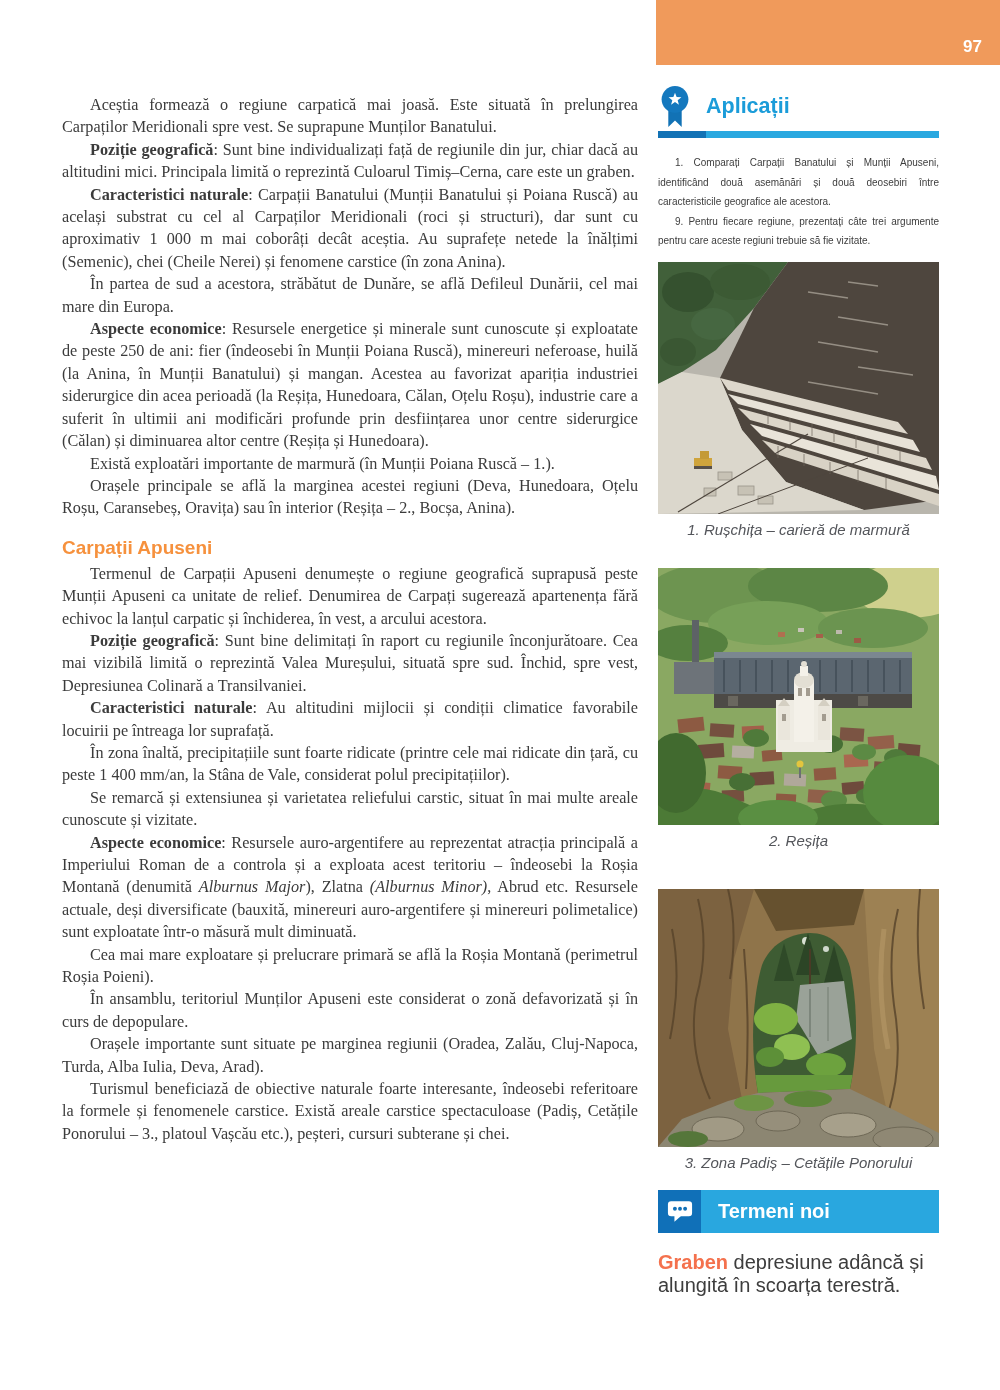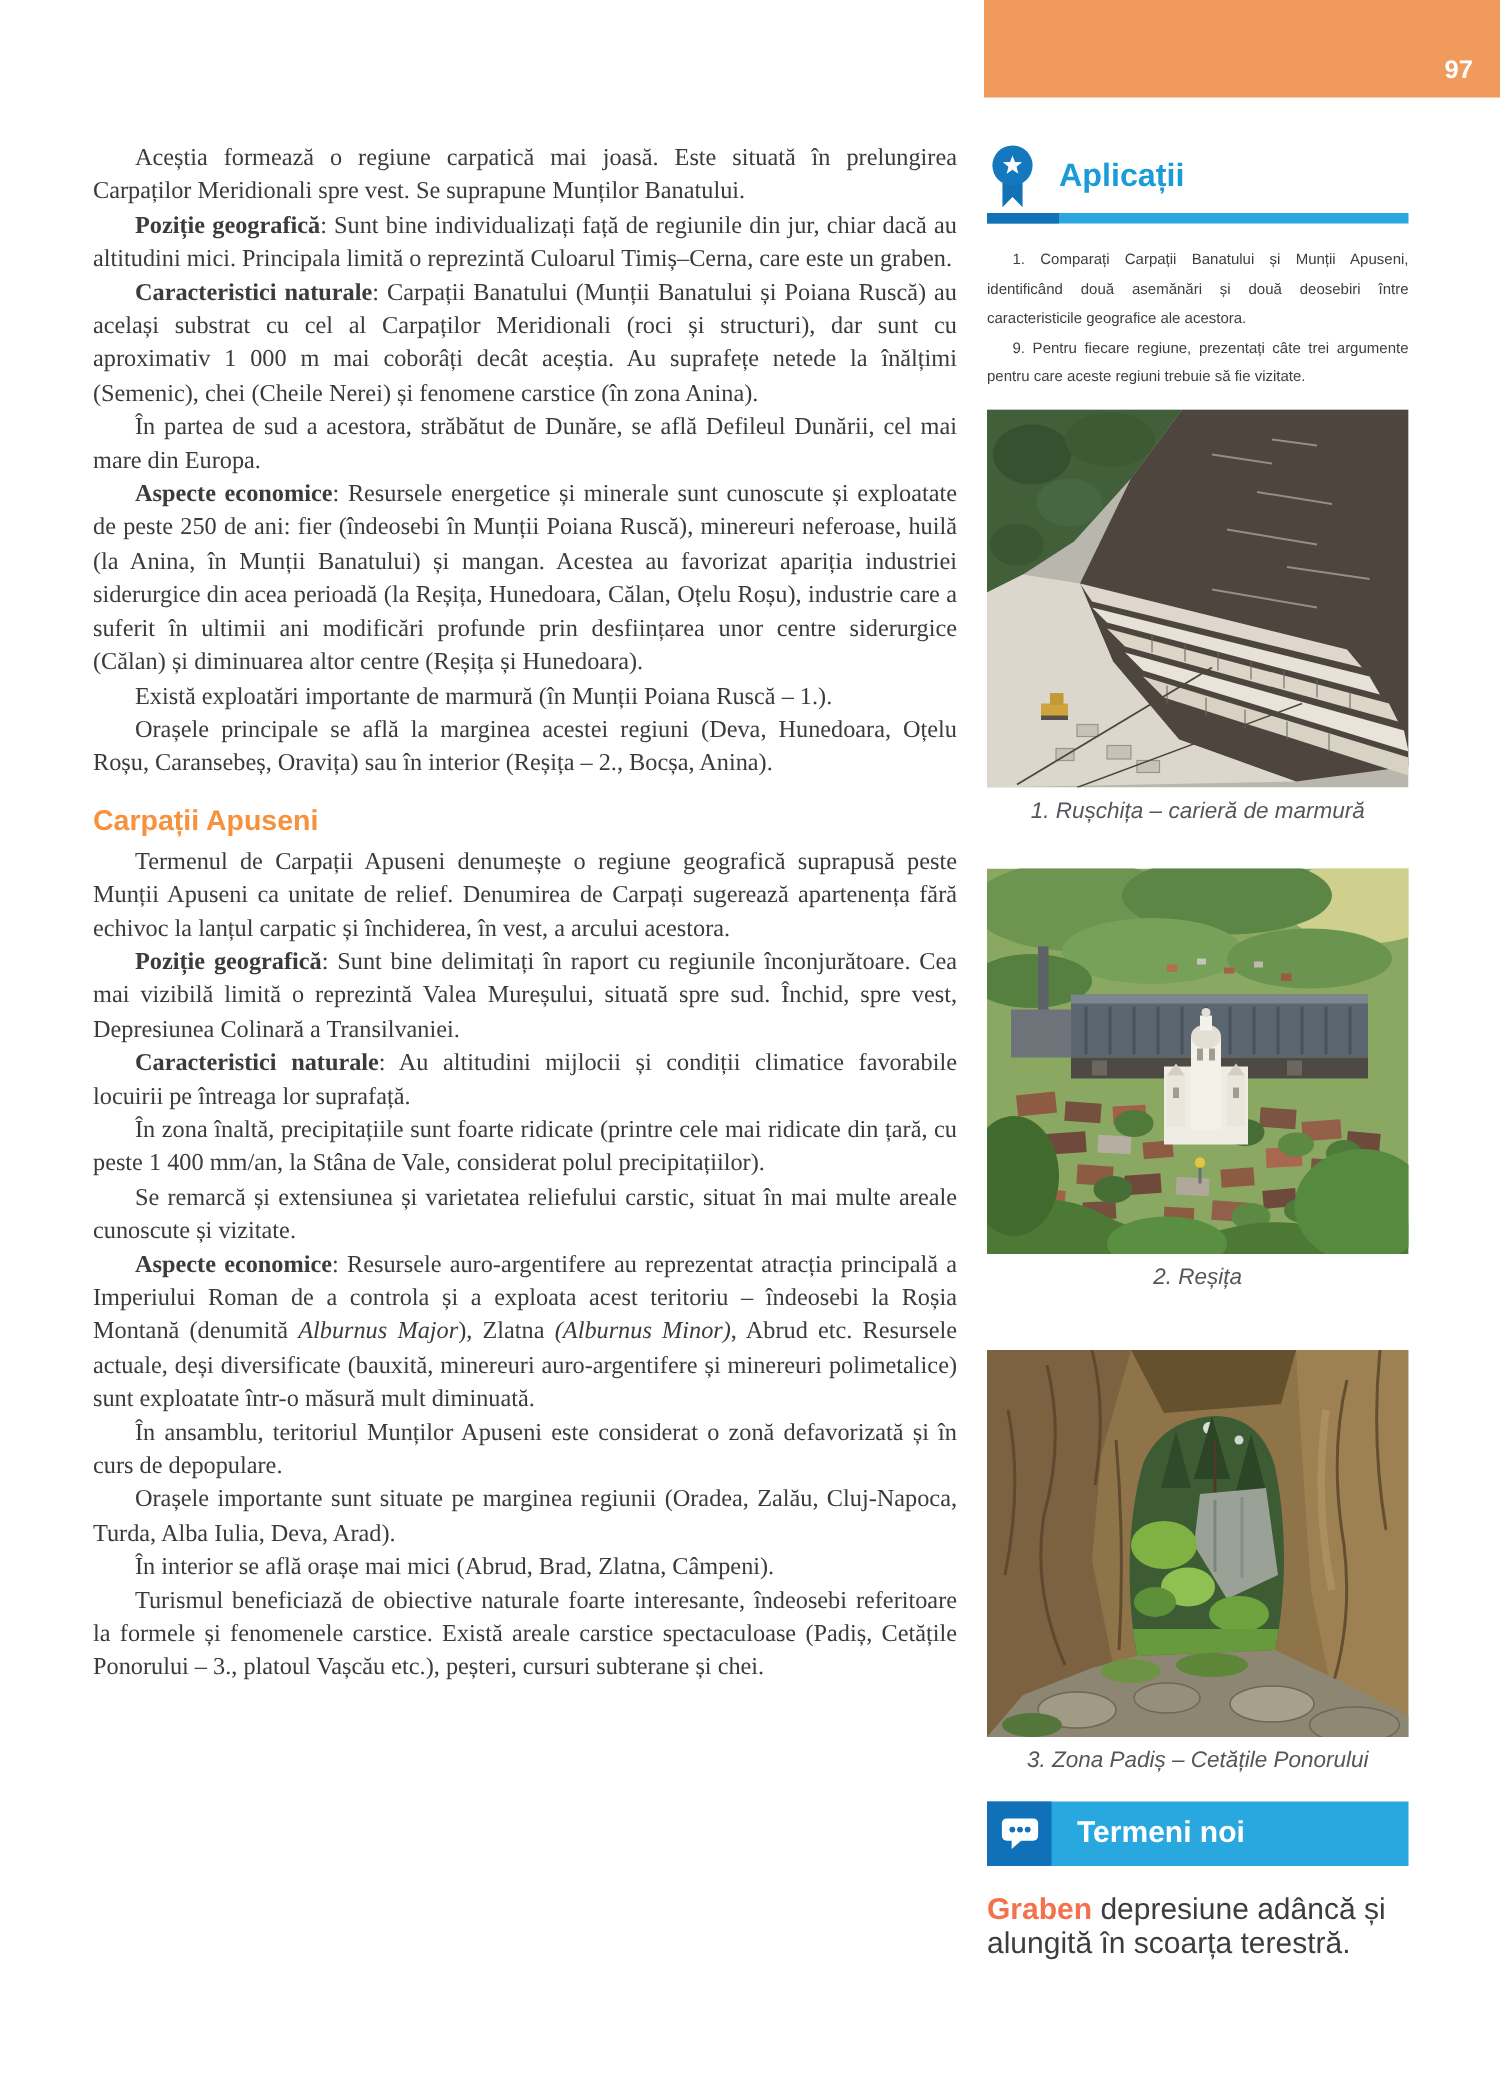--- a/index.html
+++ b/index.html
@@ -17,21 +17,21 @@
   .article { position:absolute; left:62px; top:94px; width:576px; }
   .section-heading { font-family:"Liberation Sans", sans-serif; font-weight:bold; font-size:19px;
                      line-height:24px; color:#F6913D; margin-bottom:3px; }
   .body-par { font-family:"Liberation Serif", serif; font-size:16.2px; line-height:22.4px;
               color:#3B3B3B; text-align:justify; text-indent:28px; }
   .body-par b { font-weight:bold; }
   .body-par i { font-style:italic; }
   .gap-above { margin-top:16px; }
 
   
-  .sidebar { position:absolute; left:658px; top:96px; width:281px; }
+  .sidebar { position:absolute; left:658px; top:85px; width:281px; }
   .apl-header { display:flex; align-items:center; height:44px; }
   .apl-header svg { flex:0 0 auto; }
   .apl-title { font-size:21.5px; font-weight:bold; color:#1B9CD9; margin-left:14px; padding-bottom:2px; }
   .apl-bar { margin-top:2px; height:7px; background:#29A8E0; position:relative; }
   .apl-bar-dark { position:absolute; left:0; top:0; height:7px; width:48px; background:#1272B5; }
   .tasks { margin-top:15px; }
   .task { font-size:10px; line-height:19.5px; color:#3D3D3D; text-align:justify; text-indent:17px; }
   figure { margin:0; }
   .fig1 { margin-top:11px; } .fig2 { margin-top:28px; } .fig3 { margin-top:38px; }
   figure svg { display:block; width:281px; }
@@ -62,23 +62,23 @@
         <p class="body-par"><b>Aspecte economice</b><span>: Resursele energetice și minerale sunt cunoscute și exploatate de peste 250 de ani: fier (îndeosebi în Munții Poiana Ruscă), minereuri neferoase, huilă (la Anina, în Munții Banatului) și mangan. Acestea au favorizat apariția industriei siderurgice din acea perioadă (la Reșița, Hunedoara, Călan, Oțelu Roșu), industrie care a suferit în ultimii ani modificări profunde prin desființarea unor centre siderurgice (Călan) și diminuarea altor centre (Reșița și Hunedoara).</span></p>
         <p class="body-par"><span>Există exploatări importante de marmură (în Munții Poiana Ruscă – 1.).</span></p>
         <p class="body-par"><span>Orașele principale se află la marginea acestei regiuni (Deva, Hunedoara, Oțelu Roșu, Caransebeș, Oravița) sau în interior (Reșița – 2., Bocșa, Anina).</span></p>
         <h2 class="section-heading gap-above">Carpații Apuseni</h2>
         <p class="body-par"><span>Termenul de Carpații Apuseni denumește o regiune geografică suprapusă peste Munții Apuseni ca unitate de relief. Denumirea de Carpați sugerează apartenența fără echivoc la lanțul carpatic și închiderea, în vest, a arcului acestora.</span></p>
         <p class="body-par"><b>Poziție geografică</b><span>: Sunt bine delimitați în raport cu regiunile înconjurătoare. Cea mai vizibilă limită o reprezintă Valea Mureșului, situată spre sud. Închid, spre vest, Depresiunea Colinară a Transilvaniei.</span></p>
         <p class="body-par"><b>Caracteristici naturale</b><span>: Au altitudini mijlocii și condiții climatice favorabile locuirii pe întreaga lor suprafață.</span></p>
         <p class="body-par"><span>În zona înaltă, precipitațiile sunt foarte ridicate (printre cele mai ridicate din țară, cu peste 1&nbsp;400 mm/an, la Stâna de Vale, considerat polul precipitațiilor).</span></p>
         <p class="body-par"><span>Se remarcă și extensiunea și varietatea reliefului carstic, situat în mai multe areale cunoscute și vizitate.</span></p>
         <p class="body-par"><b>Aspecte economice</b><span>: Resursele auro-argentifere au reprezentat atracția principală a Imperiului Roman de a controla și a exploata acest teritoriu – îndeosebi la Roșia Montană (denumită </span><i>Alburnus Major</i><span>), Zlatna </span><i>(Alburnus Minor)</i><span>, Abrud etc. Resursele actuale, deși diversificate (bauxită, minereuri auro-argentifere și minereuri polimetalice) sunt exploatate într-o măsură mult diminuată.</span></p>
+        <p class="body-par"><span>Cea mai mare exploatare și prelucrare primară se află la Roșia Montană (perimetrul Roșia Poieni).</span></p>
         <p class="body-par"><span>În ansamblu, teritoriul Munților Apuseni este considerat o zonă defavorizată și în curs de depopulare.</span></p>
         <p class="body-par"><span>Orașele importante sunt situate pe marginea regiunii (Oradea, Zalău, Cluj-Napoca, Turda, Alba Iulia, Deva, Arad).</span></p>
-        <p class="body-par"><span>În interior se află orașe mai mici (Abrud, Brad, Zlatna, Câmpeni).</span></p>
         <p class="body-par"><span>Turismul beneficiază de obiective naturale foarte interesante, îndeosebi referitoare la formele și fenomenele carstice. Există areale carstice spectaculoase (Padiș, Cetățile Ponorului – 3., platoul Vașcău etc.), peșteri, cursuri subterane și chei.</span></p>
       </div>
   </main>
 
   <aside class="sidebar">
 
     <div class="apl-header">
       <svg width="34" height="44" viewBox="0 0 34 46">
         <path d="M10 22 H24 V44 L17 37 L10 44 Z" fill="#1272B5"></path>
         <circle cx="17" cy="15" r="14" fill="#1478BE"></circle>

